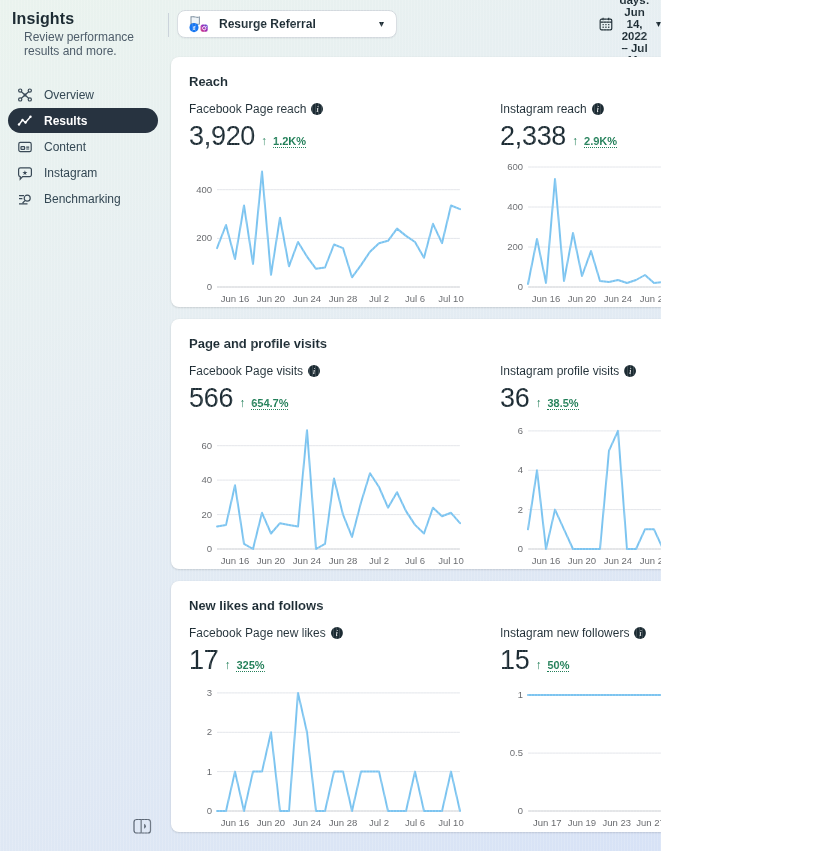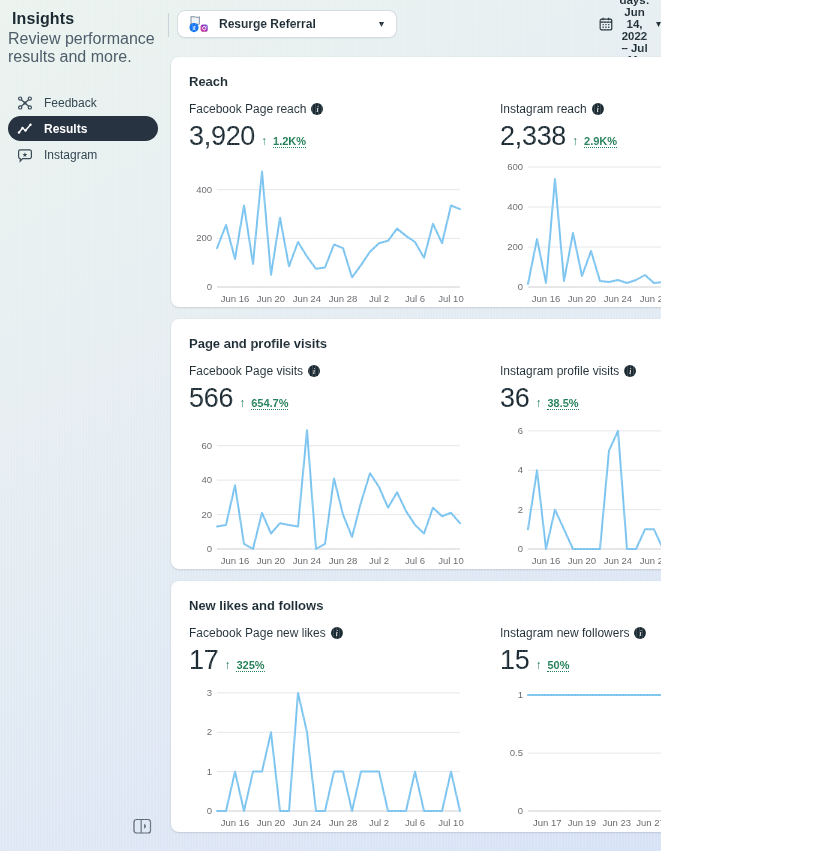--- a/index.html
+++ b/index.html
@@ -9,21 +9,21 @@
     background: linear-gradient(150deg, #eaf3ee 0%, #e6eef2 35%, #dfe8f4 68%, #d7e2f6 100%);
     color: #1c2b33;
   }
   .page::after{
     content:""; position:absolute; inset:0; pointer-events:none;
     background: repeating-linear-gradient(90deg, rgba(255,255,255,.14) 0 1px, rgba(255,255,255,0) 1px 3px);
   }
   
   .sidebar { position: absolute; left: 0; top: 0; width: 170px; z-index: 2; }
   .app-title { margin: 10px 0 0 12px; font-size: 16px; font-weight: 700; letter-spacing: .1px; }
-  .app-subtitle { margin: 2px 12px 0 8px; font-size: 16px; color: #4e5d6a; }
+  .app-subtitle { margin: 2px 12px 0 24px; font-size: 12px; color: #4e5d6a; }
   .nav { margin-top: 24px; }
   .nav-item {
     display: flex; align-items: center; gap: 11px; height: 25px;
     margin: 0 12px 1px 8px; padding: 0 8px; border-radius: 13px;
     color: #3a4a57; font-size: 12px; cursor: pointer;
   }
   .nav-item .nav-label { color: #344854; }
   .nav-item.active { background: #273340; }
   .nav-item.active .nav-label { color: #ffffff; font-weight: 700; }
   .nav-icon { width: 17px; height: 17px; display: flex; align-items: center; justify-content: center; color: #3a4a57; }
@@ -91,42 +91,62 @@
         <span class="nav-icon">
           <svg width="16" height="16" viewBox="0 0 16 16" fill="none" stroke="currentColor" stroke-width="1.2">
             <circle cx="8" cy="8" r="1.7" fill="currentColor" stroke="none"></circle>
             <circle cx="3.2" cy="3.6" r="1.6"></circle>
               <circle cx="12.8" cy="3.6" r="1.6"></circle>
             <circle cx="3.2" cy="12.4" r="1.6"></circle>
               <circle cx="12.8" cy="12.4" r="1.6"></circle>
             <path d="M4.4 4.8 L6.9 7 M11.6 4.8 L9.1 7 M4.4 11.2 L6.9 9 M11.6 11.2 L9.1 9"></path>
           </svg>
         </span>
-        <span class="nav-label">Feedback</span>
+        <span class="nav-label">Overview</span>
       </div>
       <div class="nav-item active">
         <span class="nav-icon">
           <svg width="16" height="16" viewBox="0 0 16 16" fill="none" stroke="currentColor" stroke-width="1.4">
             <path d="M2 11.5 L5.5 7 L8.5 9.5 L13.5 3.8"></path>
             <circle cx="2" cy="11.5" r="1.2" fill="currentColor" stroke="none"></circle>
             <circle cx="5.5" cy="7" r="1.2" fill="currentColor" stroke="none"></circle>
             <circle cx="8.5" cy="9.5" r="1.2" fill="currentColor" stroke="none"></circle>
             <circle cx="13.5" cy="3.8" r="1.2" fill="currentColor" stroke="none"></circle>
           </svg>
         </span>
         <span class="nav-label">Results</span>
       </div>
       <div class="nav-item">
         <span class="nav-icon">
           <svg width="16" height="16" viewBox="0 0 16 16" fill="none" stroke="currentColor" stroke-width="1.2">
+            <rect x="1.8" y="3.4" width="12.4" height="9.2" rx="1.6"></rect>
+            <rect x="4" y="7.6" width="3.6" height="2.8" rx="0.6"></rect>
+            <path d="M9.2 8.2 h3 M9.2 10 h3"></path>
+          </svg>
+        </span>
+        <span class="nav-label">Content</span>
+      </div>
+      <div class="nav-item">
+        <span class="nav-icon">
+          <svg width="16" height="16" viewBox="0 0 16 16" fill="none" stroke="currentColor" stroke-width="1.2">
             <path d="M3.4 2.8 h9.2 a1.8 1.8 0 0 1 1.8 1.8 v5.2 a1.8 1.8 0 0 1 -1.8 1.8 h-7 l-2.4 2.6 v-2.6 a1.8 1.8 0 0 1 -1.6 -1.8 v-5.2 a1.8 1.8 0 0 1 1.8 -1.8 z"></path>
             <text x="8" y="9.6" text-anchor="middle" font-size="6.5" fill="currentColor" stroke="none">★</text>
           </svg>
         </span>
         <span class="nav-label">Instagram</span>
+      </div>
+      <div class="nav-item">
+        <span class="nav-icon">
+          <svg width="16" height="16" viewBox="0 0 16 16" fill="none" stroke="currentColor" stroke-width="1.2">
+            <path d="M2 4.6 h5 M2 7.6 h3.4"></path>
+            <circle cx="10.2" cy="7.2" r="3"></circle>
+            <path d="M8 9.6 L5.6 12 M2 12.8 h8.5"></path>
+          </svg>
+        </span>
+        <span class="nav-label">Benchmarking</span>
       </div>
     </nav>
   </aside>
 
   <div class="v-sep"></div>
   <button class="asset-pill">
     <span style="display:flex">
       <svg width="23" height="19" viewBox="0 0 23 19">
         <defs>
           <linearGradient id="iggrad" x1="0" y1="1" x2="1" y2="0">

